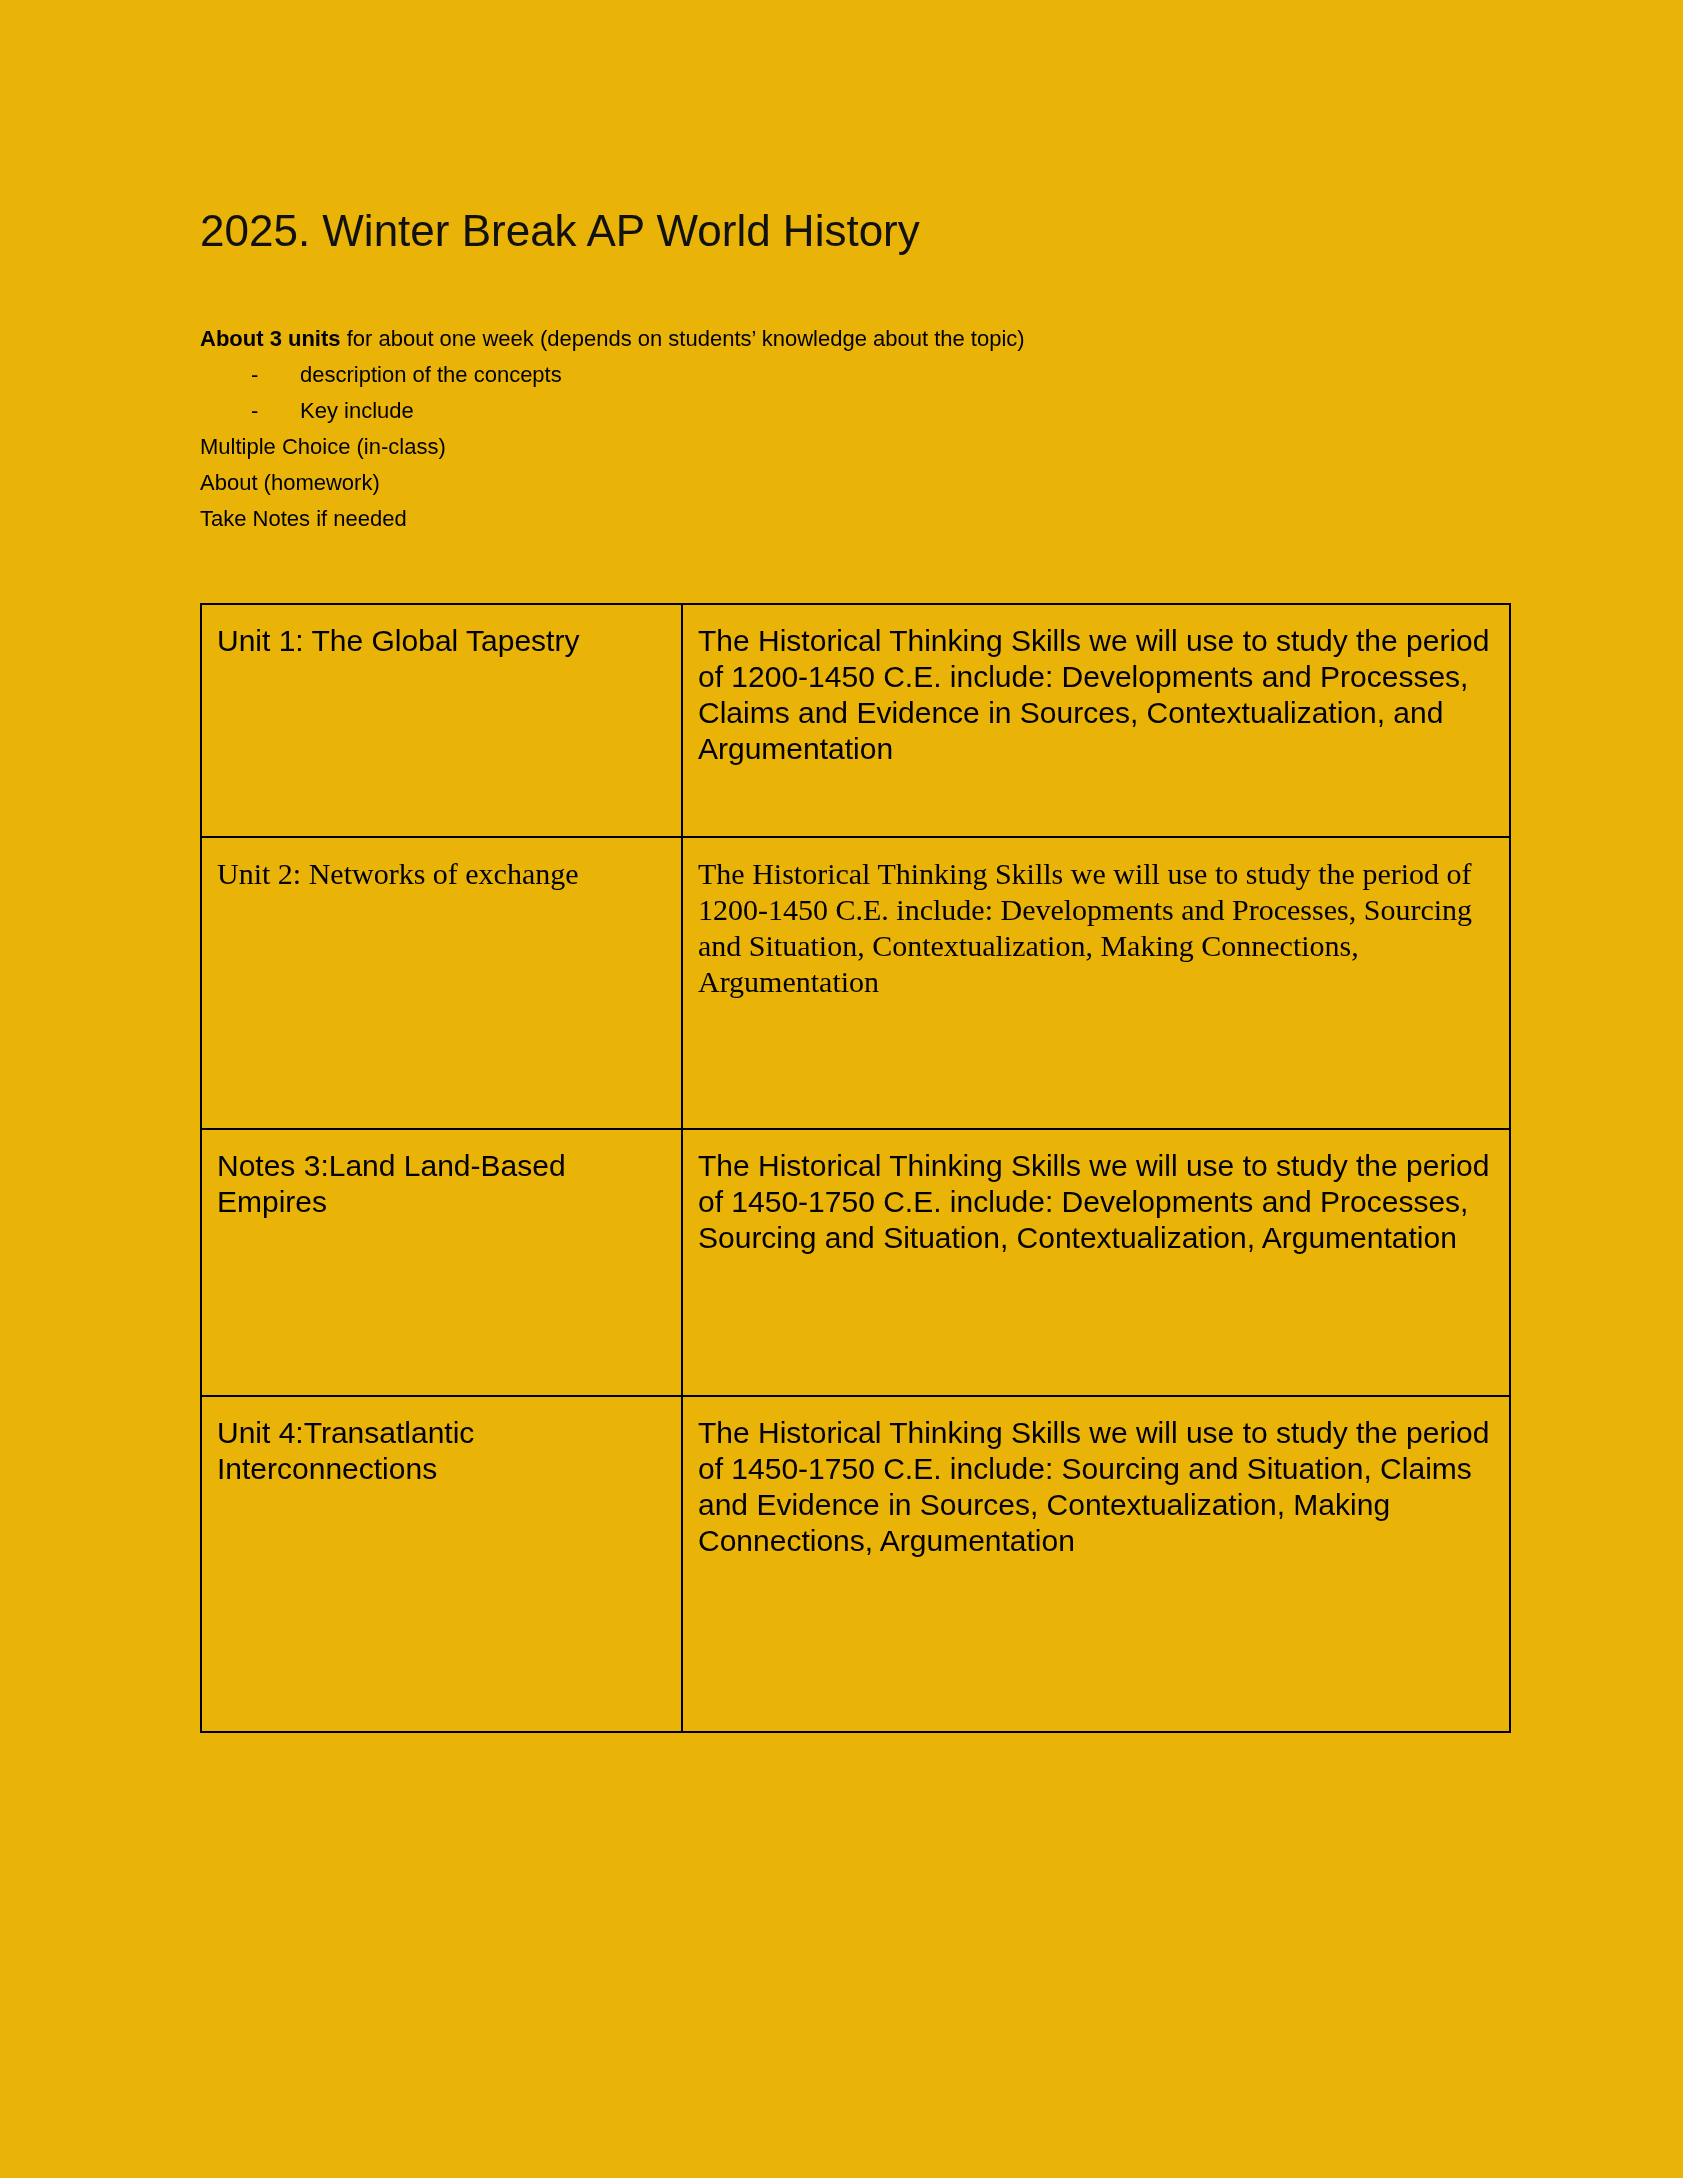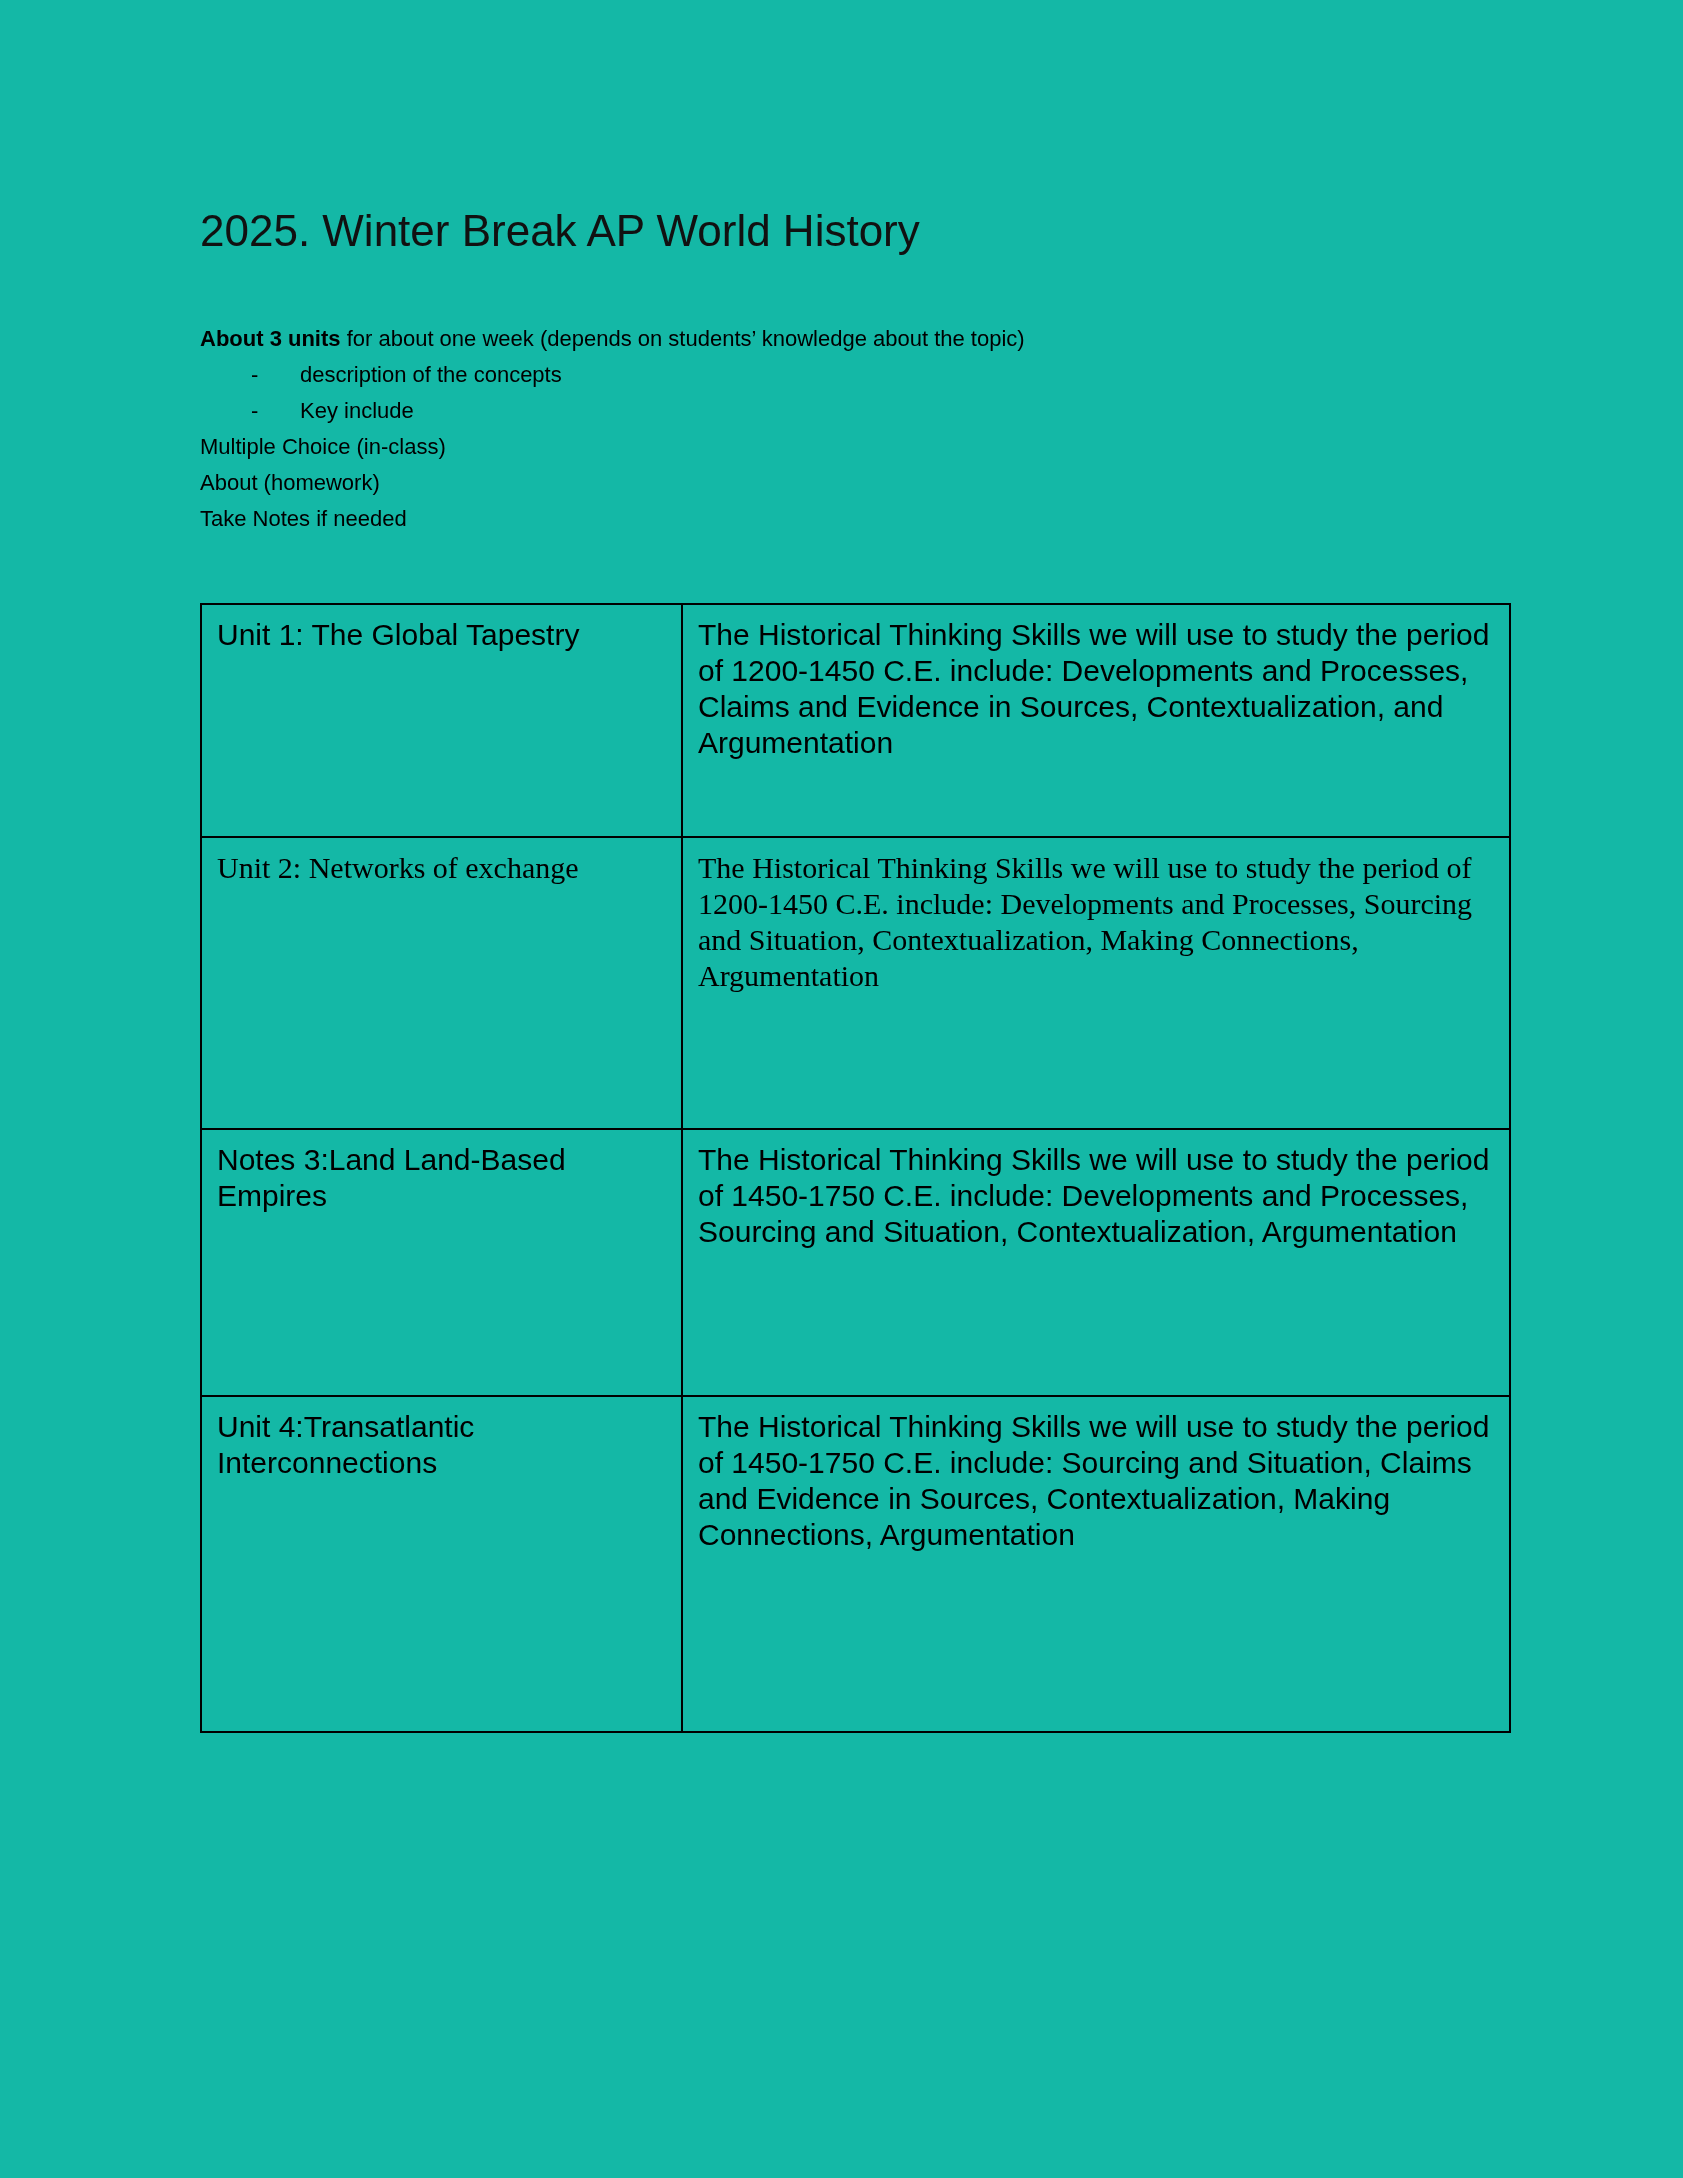--- a/index.html
+++ b/index.html
@@ -5,21 +5,21 @@
   html, body {
     margin: 0;
     padding: 0;
     background: #ffffff;
   }
   .page {
     position: relative;
     width: 1683px;
     height: 2178px;
     box-sizing: border-box;
-    background: #14b8a6;
+    background: #eab308;
     padding: 203px 174px 0 200px;
     font-family: "Liberation Sans", sans-serif;
     color: #000000;
     overflow: hidden;
   }
   .doc-title {
     margin: 0 0 62px 0;
     font-size: 44px;
     line-height: 56px;
     font-weight: 400;
@@ -52,21 +52,21 @@
   }
   table.units {
     border-collapse: collapse;
     table-layout: fixed;
     width: 1309px;
     margin-top: 66px;
   }
   table.units td {
     border: 2px solid #000000;
     vertical-align: top;
-    padding: 12px 15px 0 15px;
+    padding: 18px 15px 0 15px;
     font-size: 30px;
     line-height: 36px;
     word-wrap: normal;
   }
   tr.r1 { height: 233px; }
   tr.r2 { height: 292px; font-family: Liberation Serif, serif; }
   tr.r3 { height: 267px; }
   tr.r4 { height: 336px; }
 </style>
 </head>

